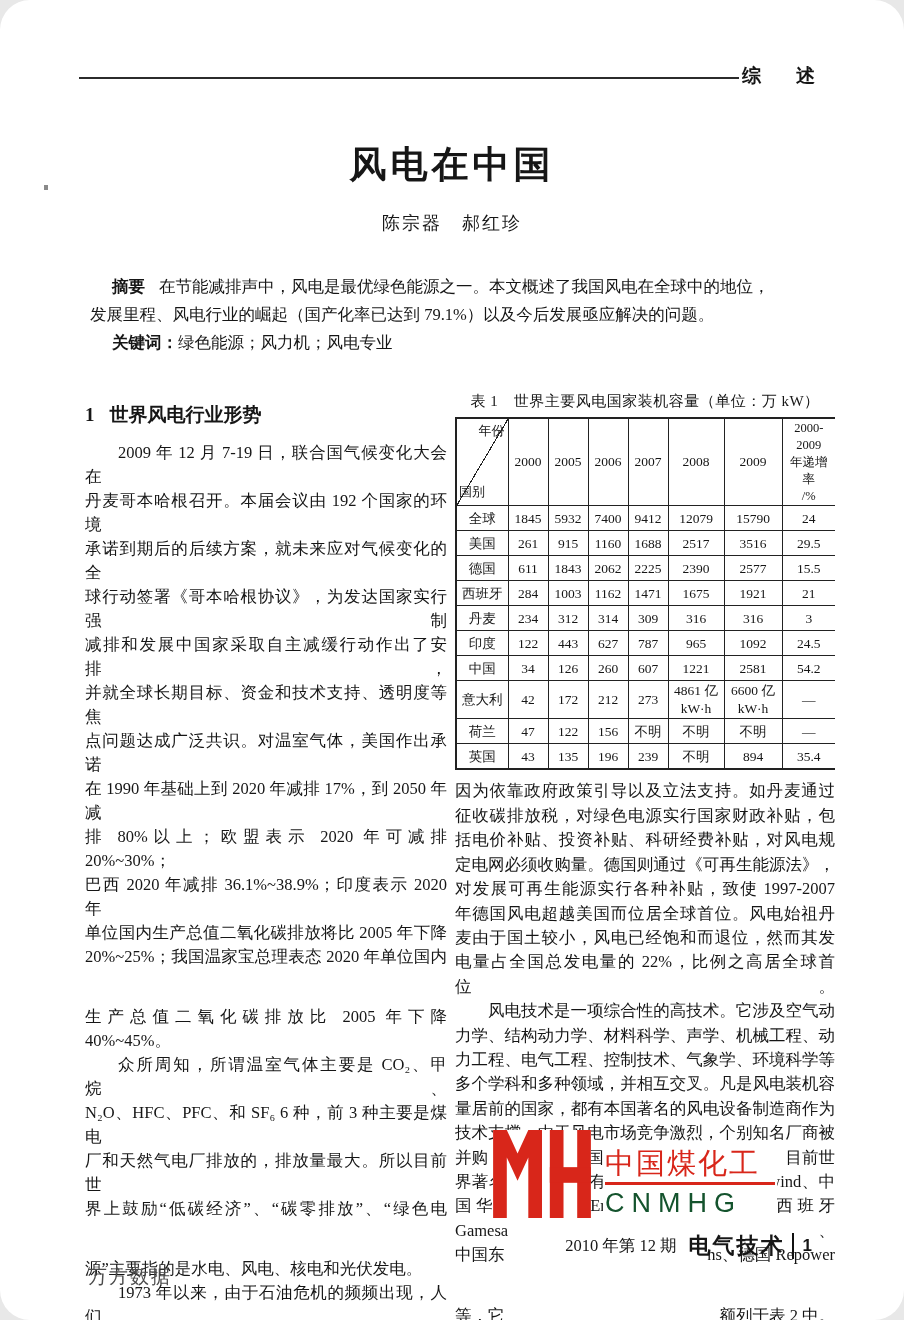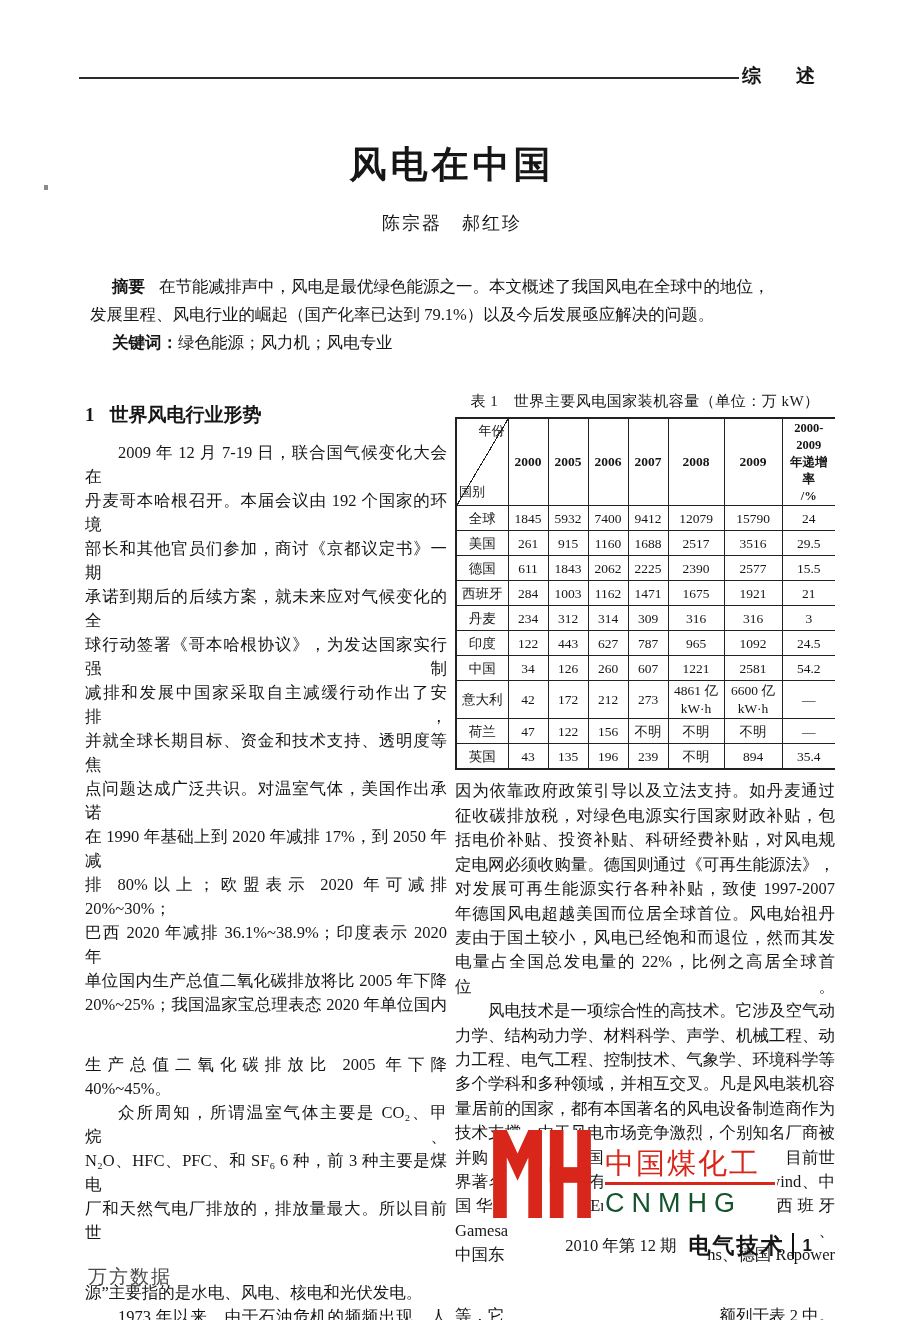--- a/index.html
+++ b/index.html
@@ -1,19 +1,20 @@
 <!DOCTYPE html>
 <html><head>
 <meta charset="utf-8">
 <style>
   html,body { margin:0; padding:0; background:#e8e8e8; }
   .page {
     position:relative; width:904px; height:1320px; margin:0 auto;
     background:#ffffff; color:#161616; overflow:hidden;
     font-family:"Liberation Serif","DejaVu Serif",serif;
+    border-radius:30px;
   }
   
   .head-rule { position:absolute; left:79px; top:77px; width:660px; height:2px; background:#2b2b2b; }
   .head-label { position:absolute; left:742px; top:63px; font-size:19px; font-weight:bold; letter-spacing:8px; }
   .artifact-dot { position:absolute; left:44px; top:185px; width:4px; height:5px; background:#8a8a8a; }
   
   .title { position:absolute; left:0; right:0; top:140px; text-align:center; font-size:37px; font-weight:bold; letter-spacing:4px; }
   .authors { position:absolute; left:0; right:0; top:211px; text-align:center; font-size:18px; letter-spacing:2px; }
   
   .abstract { position:absolute; left:90px; top:273px; width:728px; font-size:16.5px; line-height:28px; }
@@ -29,21 +30,21 @@
   .tline { font-size:16.5px; line-height:24px; text-align:justify; text-align-last:justify; }
   .col-right .tline { line-height:24.4px; }
   .tline.end { text-align-last:left;margin-top:36px; }
   .tline.indent { text-indent:33px; }
   .tline.frag { display:flex; justify-content:space-between; text-align-last:auto; }
   
   .table-caption { font-size:15px; font-weight:normal; text-align:center; margin:0 0 6px 0; letter-spacing:0.5px; }
   table.t1 { border-collapse:collapse; width:380px; table-layout:fixed; border:2px solid #222; margin-bottom:9px; }
   .t1 th, .t1 td { border:1px solid #222; text-align:center; padding:1px 2px; font-size:13.5px; line-height:1.3; }
   .t1 td { height:22px; font-weight:normal; }
-  .t1 thead th { font-weight:bold; height:64px; }
+  .t1 thead th { font-weight:normal; height:64px; }
   .t1 .rate-h { font-size:12.5px; white-space:pre-line; line-height:1.35; }
   .t1 .diag { position:relative; font-weight:normal; }
   .t1 .diag::after { content:""; position:absolute; inset:0;
     background:linear-gradient(to bottom right, transparent 49.4%, #222 49.4%, #222 50.6%, transparent 50.6%); }
   .t1 .d-top    { position:absolute; top:4px;  right:3px; font-size:13px; }
   .t1 .d-bottom { position:absolute; bottom:4px; left:2px; font-size:13px; }
   
   .watermark { position:absolute; left:493px; top:1118px; width:332px; height:100px; display:flex; align-items:flex-end; }
   .wm-logo { width:98px; height:88px; background:#ffffff; flex:none; margin-top:6px; }
   .wm-right { margin-left:12px; background:#ffffff; padding:0 2px; }
@@ -83,37 +84,37 @@
     </div>
   </div>
 
   <div class="col-left">
     <div class="sec-head">
       <span class="num">1</span><span>世界风电行业形势</span>
     </div>
     <div class="para">
         <div class="tline indent">2009 年 12 月 7-19 日，联合国气候变化大会在</div>
         <div class="tline">丹麦哥本哈根召开。本届会议由 192 个国家的环境</div>
-        <div class="tline">部长和其他官员们参加，商讨《京都议定书》一期</div>
         <div class="tline">承诺到期后的后续方案，就未来应对气候变化的全</div>
         <div class="tline">球行动签署《哥本哈根协议》，为发达国家实行强制</div>
         <div class="tline">减排和发展中国家采取自主减缓行动作出了安排，</div>
         <div class="tline">并就全球长期目标、资金和技术支持、透明度等焦</div>
         <div class="tline">点问题达成广泛共识。对温室气体，美国作出承诺</div>
         <div class="tline">在 1990 年基础上到 2020 年减排 17%，到 2050 年减</div>
         <div class="tline">排 80%以上；欧盟表示 2020 年可减排 20%~30%；</div>
         <div class="tline">巴西 2020 年减排 36.1%~38.9%；印度表示 2020 年</div>
         <div class="tline">单位国内生产总值二氧化碳排放将比 2005 年下降</div>
         <div class="tline">20%~25%；我国温家宝总理表态 2020 年单位国内</div>
         <div class="tline end">生产总值二氧化碳排放比 2005 年下降 40%~45%。</div>
       </div>
     <div class="para">
         <div class="tline indent">众所周知，所谓温室气体主要是 CO₂、甲烷、</div>
         <div class="tline">N₂O、HFC、PFC、和 SF₆ 6 种，前 3 种主要是煤电</div>
         <div class="tline">厂和天然气电厂排放的，排放量最大。所以目前世</div>
+        <div class="tline">界上鼓励“低碳经济”、“碳零排放”、“绿色电</div>
         <div class="tline end">源”主要指的是水电、风电、核电和光伏发电。</div>
       </div>
     <div class="para">
         <div class="tline indent">1973 年以来，由于石油危机的频频出现，人们</div>
         <div class="tline">不得不把眼光落在环境污染少、技术成熟的风力发</div>
       </div>
 
   </div>
 
   <div class="col-right">

